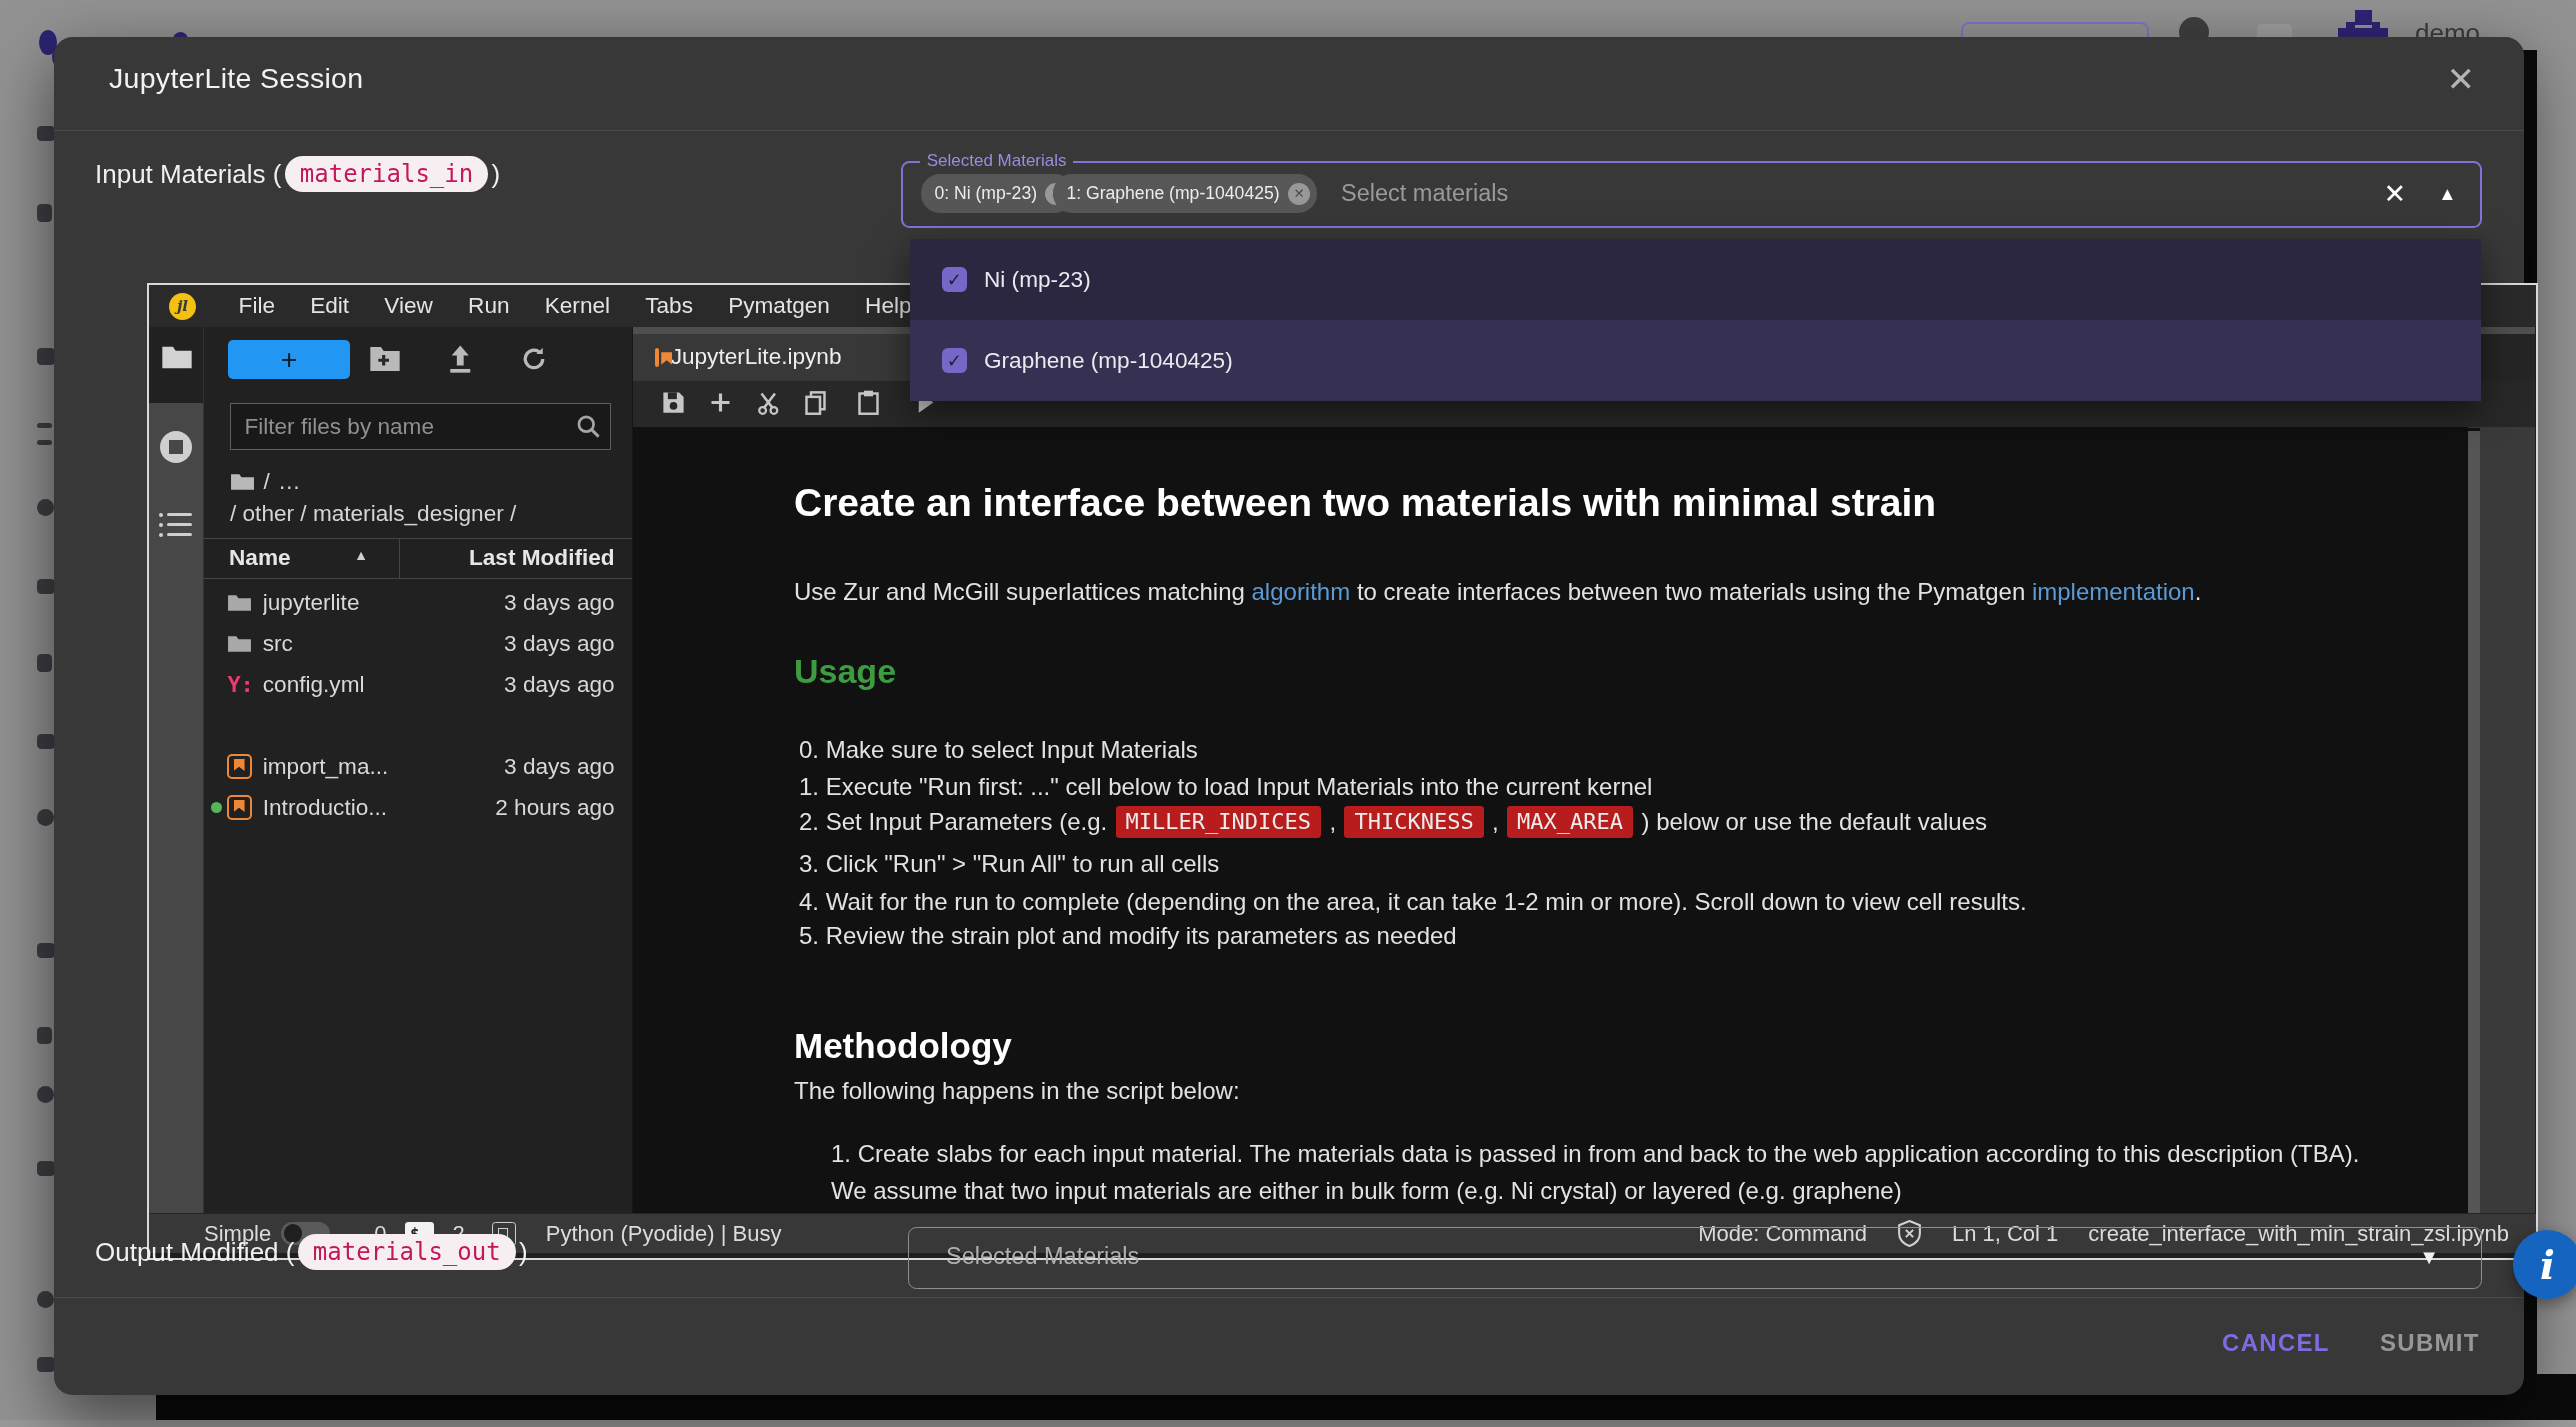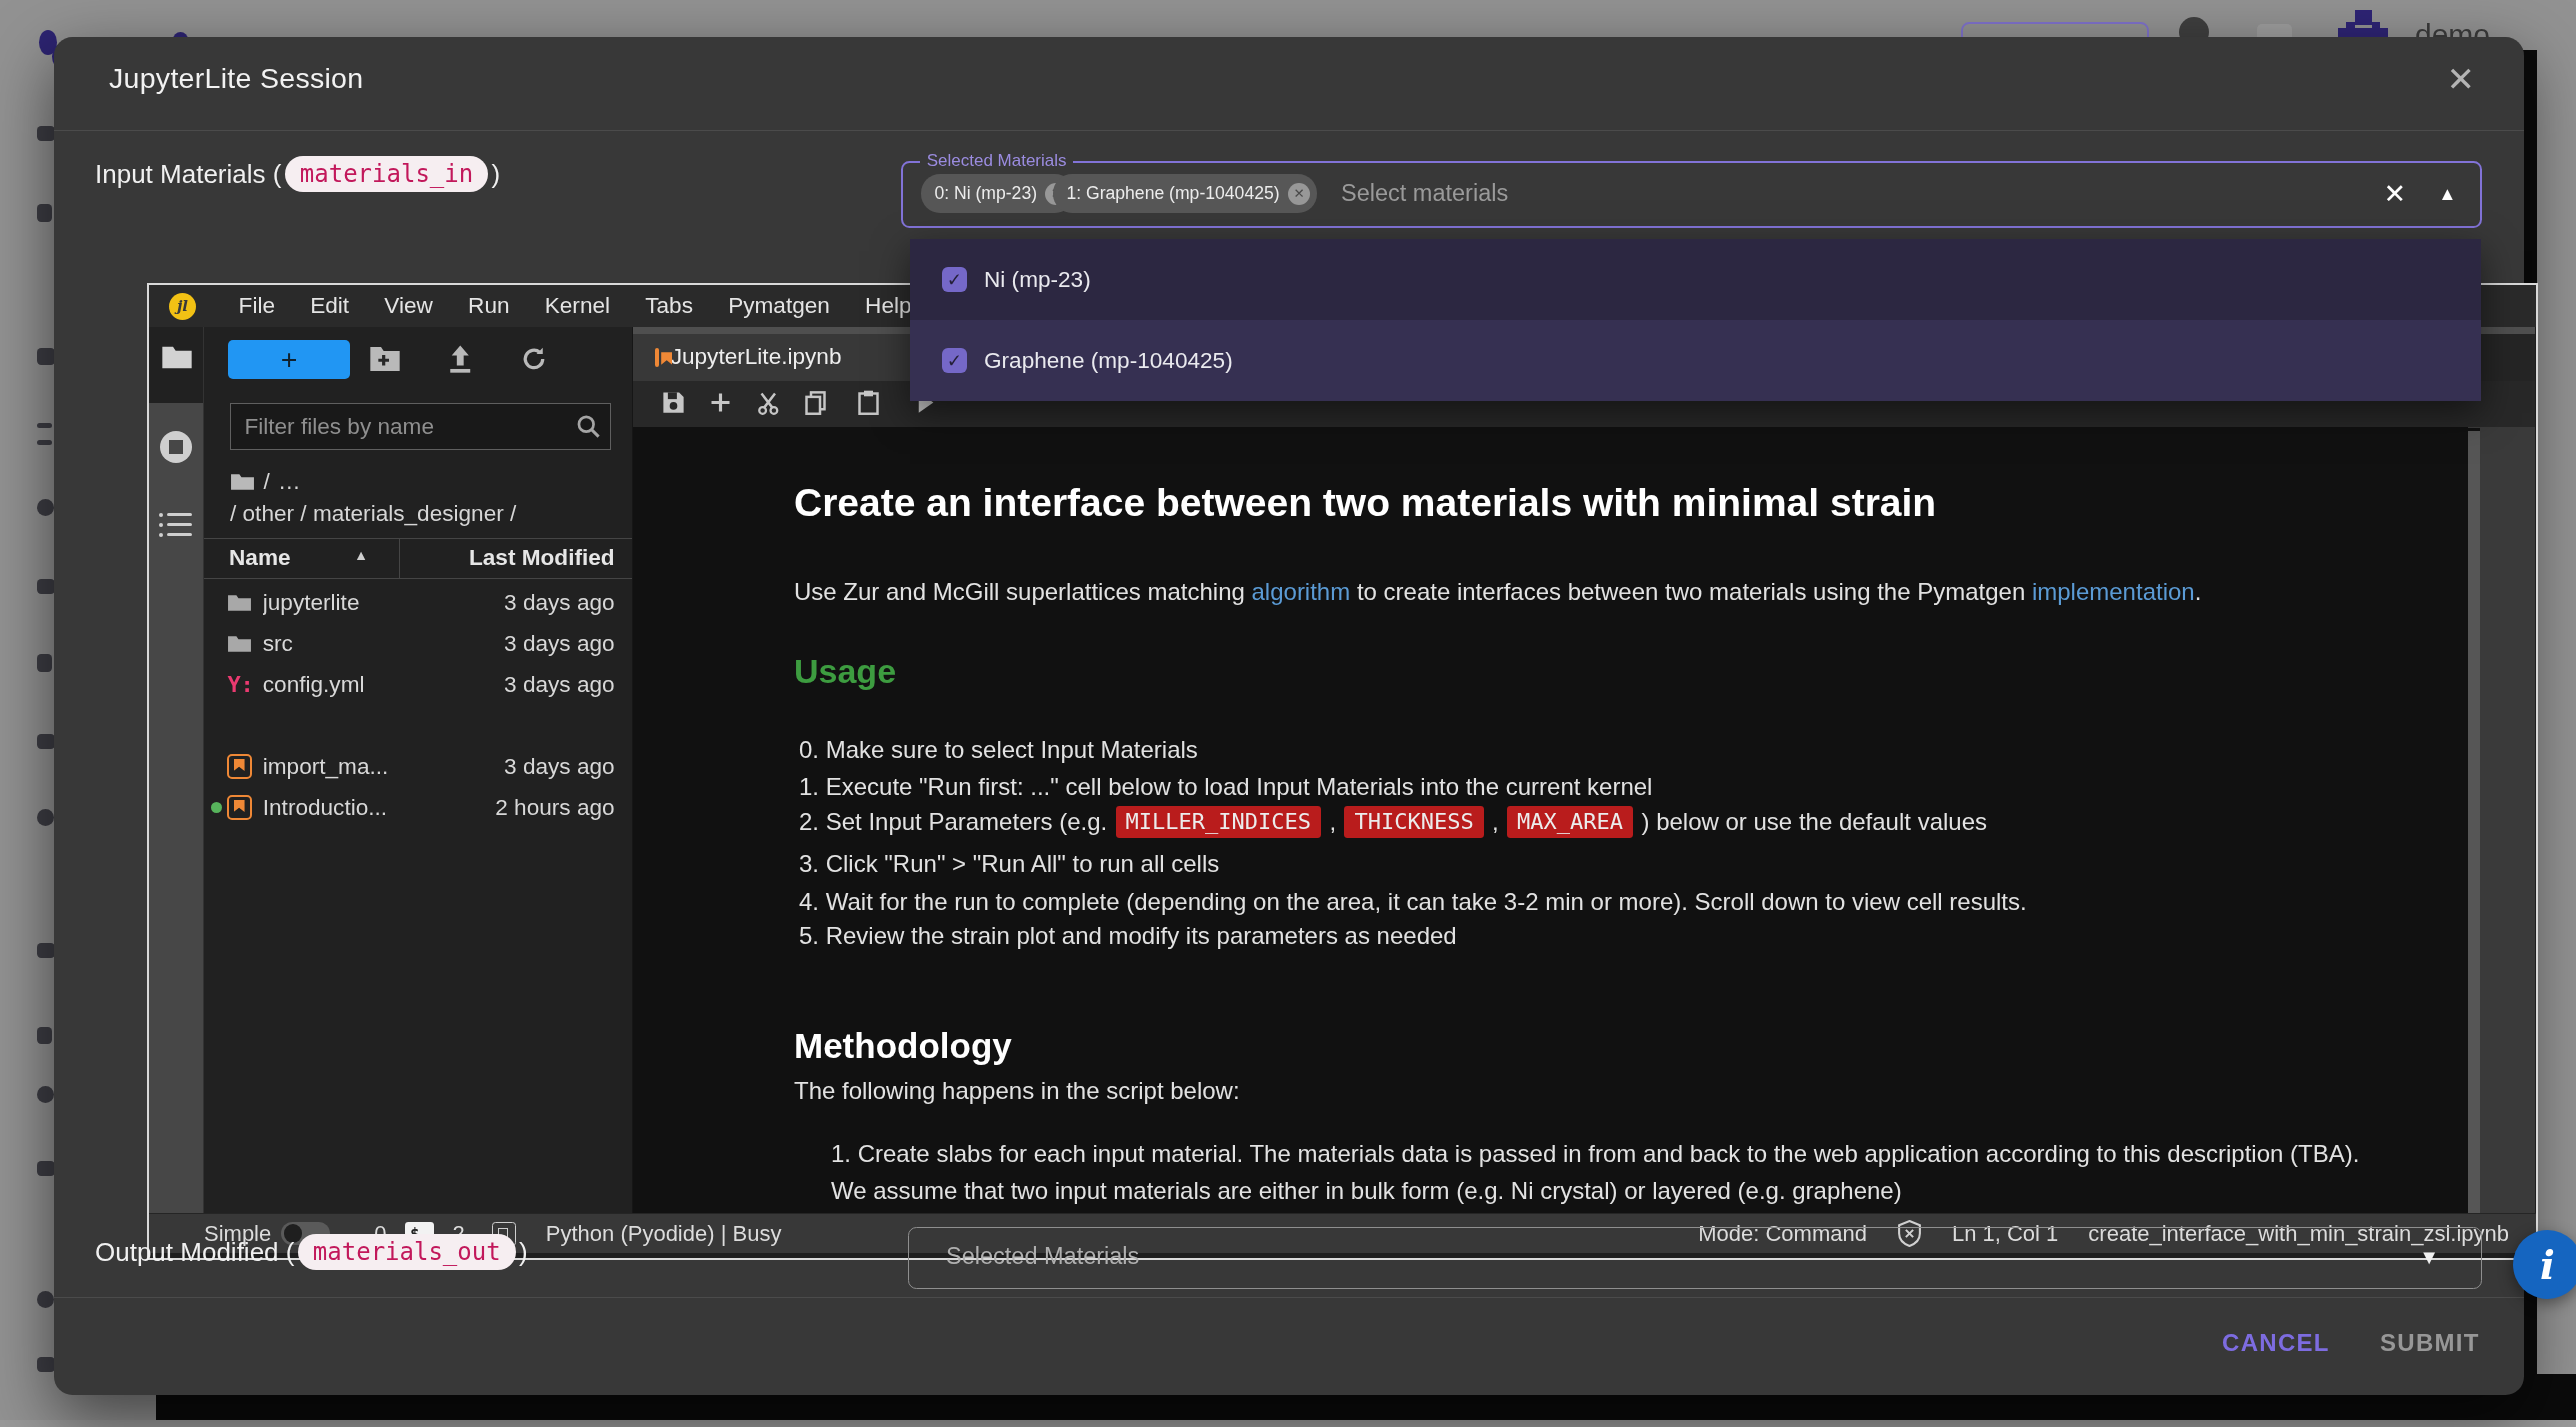--- a/index.html
+++ b/index.html
@@ -4,21 +4,21 @@
 <style>
   html,body{margin:0;padding:0;background:#929292;font-family:"Liberation Sans","DejaVu Sans",sans-serif;}
   #app{position:relative;width:2576px;height:1427px;overflow:hidden;background:#929292;}
   .abs{position:absolute;}
   
   .bd-blob{position:absolute;background:#2d2472;border-radius:50% 50% 50% 50%;}
   .bd-rail-icon{position:absolute;left:37px;background:#2e2e36;border-radius:4.2px;opacity:.85;}
   .bd-topbtn{position:absolute;border:2.5px solid #7f72cc;border-radius:8.4px;background:transparent;}
   .bd-circle{position:absolute;background:#3f3f3f;border-radius:50%;}
   .bd-black{position:absolute;background:#0b0b0b;}
-  .bd-demo{position:absolute;color:#3b3b3b;font-size:30px;font-weight:500;}
+  .bd-demo{position:absolute;color:#3b3b3b;font-size:26px;font-weight:500;}
   .bd-avatar{position:absolute;width:50px;height:40px;}
   .bd-avatar .hd{position:absolute;left:17px;top:0;width:17px;height:15px;background:#2e2475;}
   .bd-avatar .sh{position:absolute;left:0;top:18.4px;width:50px;height:18.4px;background:#2e2475;}
   .bd-avatar .s2{position:absolute;left:8.4px;top:11.7px;width:8.4px;height:8.4px;background:#2e2475;}
   .bd-avatar .s3{position:absolute;left:34px;top:11.7px;width:8.4px;height:8.4px;background:#2e2475;}
   
   #modal{position:absolute;left:54px;top:37px;width:2470px;height:1358px;background:#383838;border-radius:18.4px;box-shadow:0 23.5px 67px rgba(0,0,0,.55);}
   #modal-title{position:absolute;left:55px;top:25px;font-size:28.5px;font-weight:500;color:#f2f2f2;letter-spacing:0.3px;}
   #modal-close{position:absolute;right:49px;top:22px;font-size:34px;color:#b4b4b4;cursor:pointer;font-weight:300;}
   .modal-divider{position:absolute;left:0;width:2470px;height:0.8px;background:#4b4b4b;}
@@ -374,21 +374,21 @@
             <div class="uitem chipline" style="top:379px;">
               <span>2. Set Input Parameters (e.g.</span>
               <span class="codechip">MILLER_INDICES</span>
               <span>,</span>
               <span class="codechip">THICKNESS</span>
               <span>,</span>
               <span class="codechip">MAX_AREA</span>
               <span>) below or use the default values</span>
             </div>
             <div class="uitem" style="top:423px;">3. Click "Run" &gt; "Run All" to run all cells</div>
-            <div class="uitem" style="top:461px;">4. Wait for the run to complete (depending on the area, it can take 3-2 min or more). Scroll down to view cell results.</div>
+            <div class="uitem" style="top:461px;">4. Wait for the run to complete (depending on the area, it can take 1-2 min or more). Scroll down to view cell results.</div>
             <div class="uitem" style="top:495px;">5. Review the strain plot and modify its parameters as needed</div>
             <div class="h2m">Methodology</div>
             <div class="mline" style="top:650px;left:0;">The following happens in the script below:</div>
             <div class="mline" style="top:713px;left:5px;margin-left:32px;">1. Create slabs for each input material. The materials data is passed in from and back to the web application according to this description (TBA).</div>
             <div class="mline" style="top:750px;left:37px;">We assume that two input materials are either in bulk form (e.g. Ni crystal) or layered (e.g. graphene)</div>
           </div>
         </div>
         <div class="sb-thumb"></div>
         <div class="sb-gutter"></div>
       </div>

